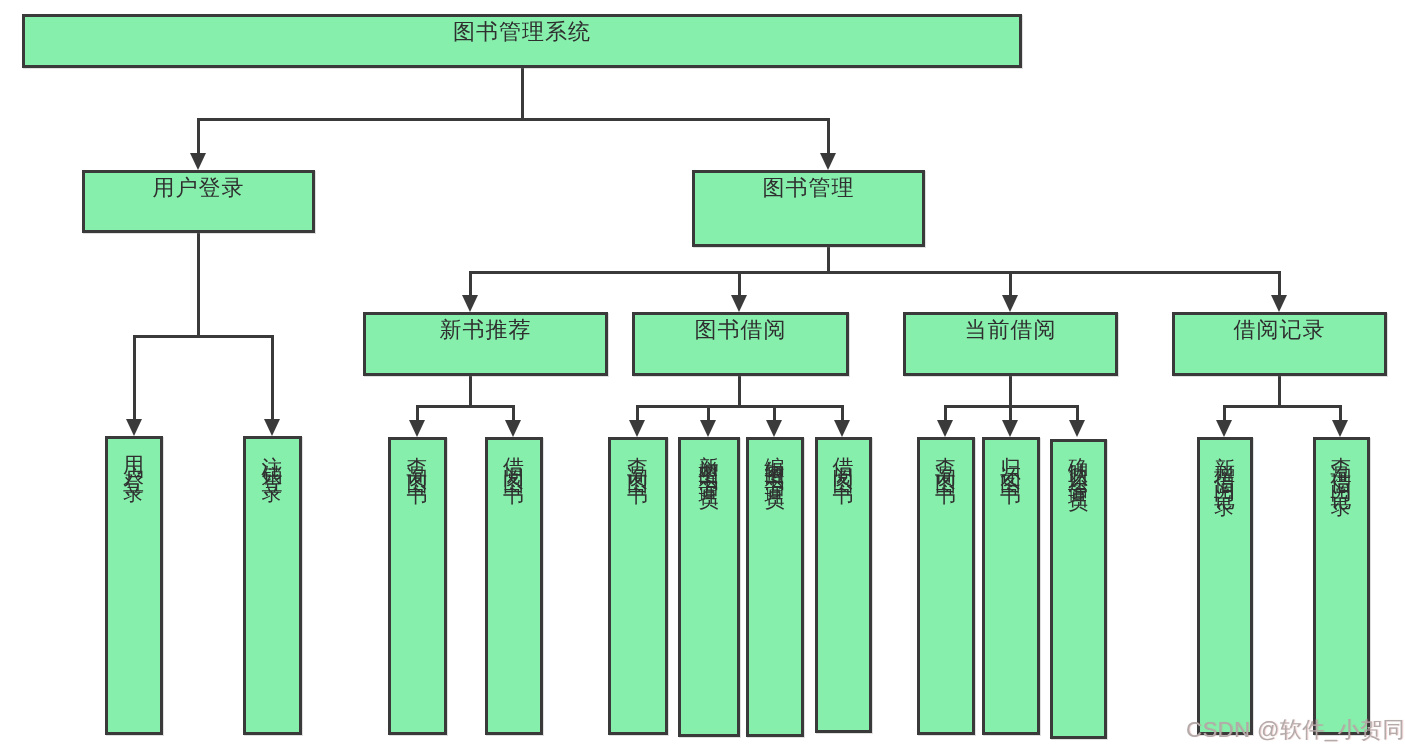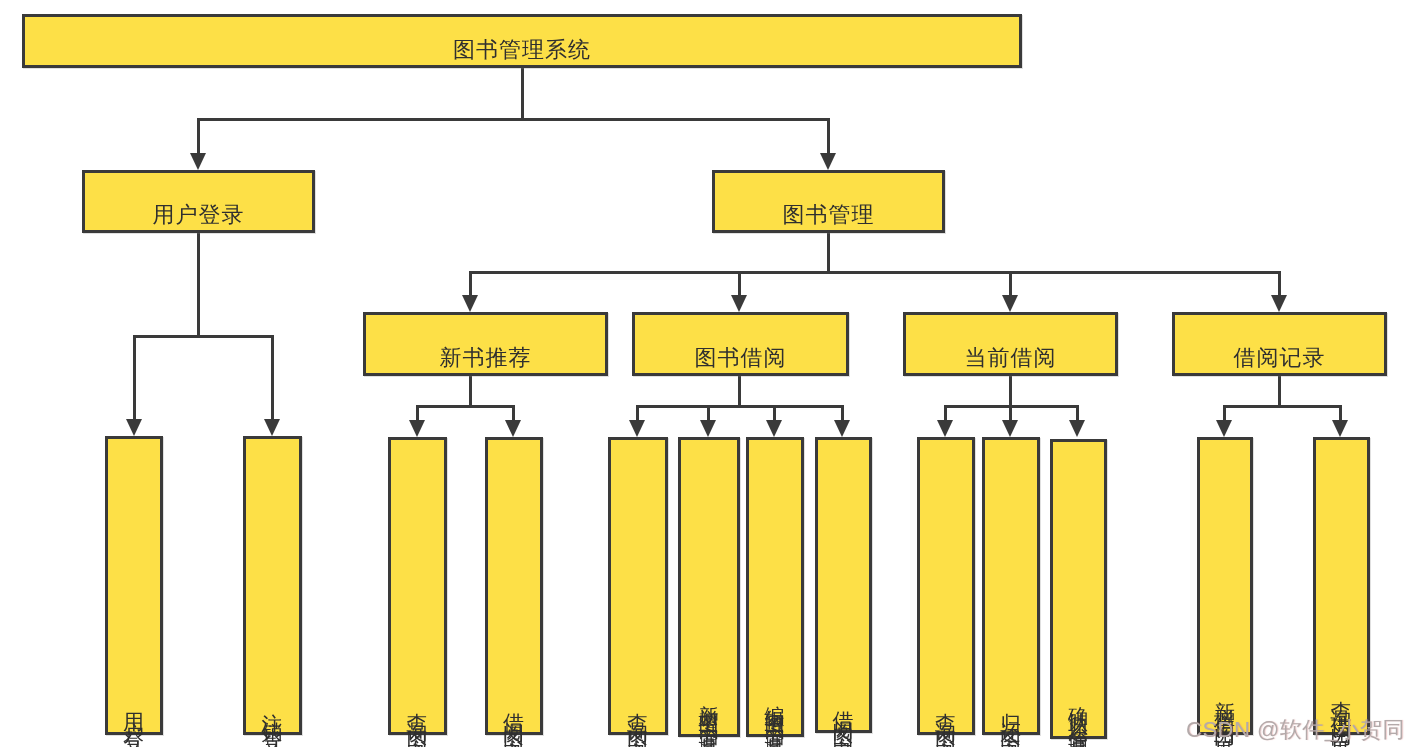--- a/index.html
+++ b/index.html
@@ -11,24 +11,24 @@
     position:relative;
     width:1405px;
     height:747px;
     background:#ffffff;
     overflow:hidden;
   }
   
   .box{
     position:absolute;
     box-sizing:border-box;
-    background:#fde047;
+    background:#86efac;
     border:3px solid #3a3a3a;
     display:flex;
-    align-items:flex-end;
+    align-items:flex-start;
     justify-content:center;
     color:#2f2f2f;
     box-shadow:1px 1px 0 rgba(130,130,130,.25);
   }
   .hbox span{
     font-size:22px;
     letter-spacing:1px;
     white-space:nowrap;
   }
   .vbox span{
@@ -128,21 +128,21 @@
   <div class="ln v" style="left:1339px;top:405px;height:16px"></div>
   <div class="tri" style="left:1332px;top:420px"></div>
 
   <div class="box hbox" style="left:22px;top:14px;width:1000px;height:54px">
     <span>图书管理系统</span>
   </div>
 
   <div class="box hbox" style="left:82px;top:170px;width:233px;height:63px">
     <span>用户登录</span>
   </div>
-  <div class="box hbox" style="left:712px;top:170px;width:233px;height:63px">
+  <div class="box hbox" style="left:692px;top:170px;width:233px;height:77px">
     <span>图书管理</span>
   </div>
 
   <div class="box hbox" style="left:363px;top:312px;width:245px;height:64px">
     <span>新书推荐</span>
   </div>
   <div class="box hbox" style="left:903px;top:312px;width:215px;height:64px">
     <span>当前借阅</span>
   </div>
   <div class="box hbox" style="left:632px;top:312px;width:217px;height:64px">

